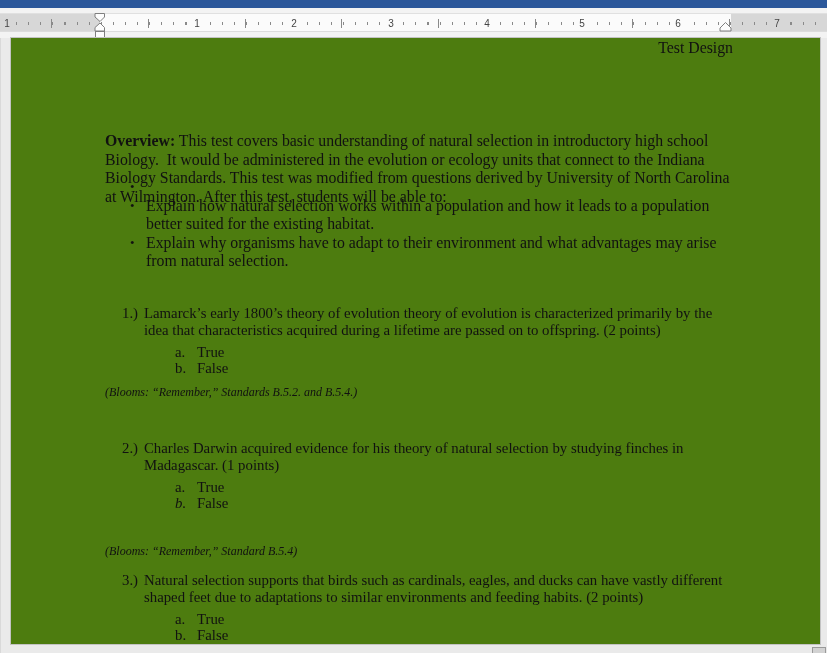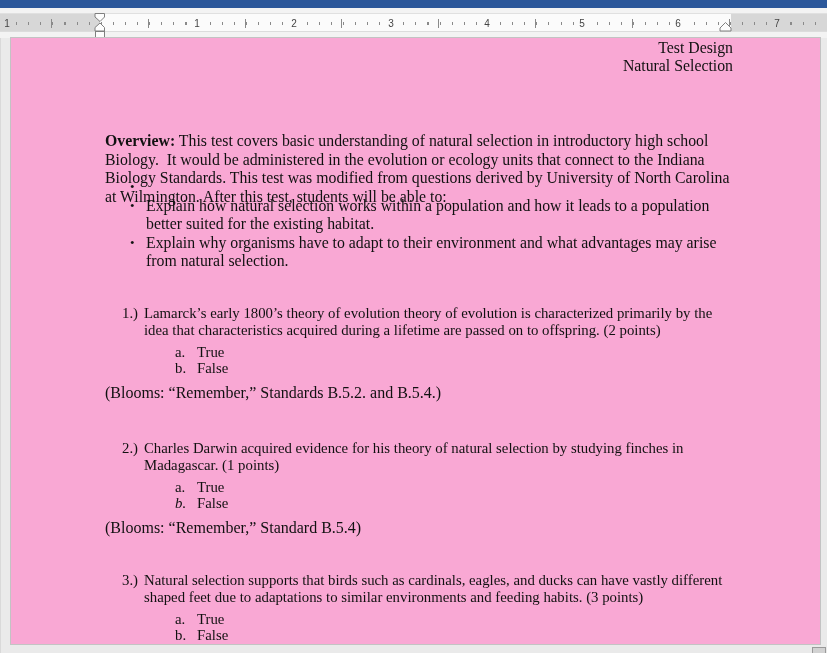--- a/index.html
+++ b/index.html
@@ -27,21 +27,21 @@
   .rn4{left:481px;} .rn5{left:576px;} .rn6{left:672px;} .rn7{left:771px;}
   .indent-left-svg { position:absolute; left:94px; top:5px; }
   .indent-square { position:absolute; left:95px; top:23px; width:10px; height:13px;
                    background:#fdfdfd; border:1px solid #7f7f7f; }
   .indent-right-svg { position:absolute; left:719px; top:14px; }
 
   
   .canvas { position:absolute; left:0; top:38px; width:827px; height:615px; background:#eaeaea;
             border-left:1px solid #d9d9d9; }
   .page { position:absolute; left:9px; top:-1px; width:811px; height:608px;
-          background:#f9a8d4; border:1px solid #c3c3c3; }
+          background:#4d7c0f; border:1px solid #c3c3c3; }
   .content { position:absolute; left:94px; top:1px; width:628px; color:#111; }
 
   .doc-title { position:absolute; left:0; top:0; width:628px; text-align:right;
                font-size:15.8px; line-height:18.3px; }
   .para { position:absolute; left:0; width:628px; font-size:15.8px; line-height:18.6px; }
   .overview { top:52px;margin-top:41px; }
   .prewrap { white-space:pre-wrap; }
   .bold { font-weight:bold; }
   .italic { font-style:italic; }
 
@@ -51,23 +51,23 @@
 
   .question { position:absolute; width:611px; left:17px; font-size:14.8px; line-height:16.6px; }
   .q1 { top:266px; } .q2 { top:401px; } .q3 { top:533px; }
   .qrow { display:flex; }
   .qnum { width:22px; flex:0 0 22px; }
   .qtext { flex:1;font-family:Liberation Serif, serif; }
   .choices { margin-left:53px; margin-top:6px; }
   .choice { display:flex; line-height:16.2px; }
   .cletter { width:22px; flex:0 0 22px; }
 
-  .blooms { position:absolute; left:0; width:628px; 
-            font-size:16px; line-height:17px; }
-  .blooms1 { top:345px; } .blooms2 { top:480px; }
+  .blooms { position:absolute; left:0; width:628px; font-style:italic;
+            font-size:12px; line-height:17px; }
+  .blooms1 { top:345px; } .blooms2 { top:504px; }
 
   
   .scroll-corner { position:absolute; left:812px; top:647px; width:14px; height:6px;
                    background:#d2d2d2; border:1px solid #9a9a9a; border-bottom:none; }
 </style>
 </head>
 <body>
 
 <div class="stage">
 
@@ -95,21 +95,20 @@
       <polygon points="6.5,0.5 12,6 12,9 1,9 1,6" fill="#fdfdfd" stroke="#7f7f7f" stroke-width="1"></polygon>
     </svg>
   </div>
 
   <div class="canvas">
     <div class="page">
       <div class="content">
 
         <div class="doc-title">
           <div>Test Design</div>
-          <div>Natural Selection</div>
         </div>
 
         <p class="para overview"><span class="bold">Overview:</span><span class="prewrap"> This test covers basic understanding of natural selection in introductory high school Biology.  It would be administered in the evolution or ecology units that connect to the Indiana Biology Standards. This test was modified from questions derived by University of North Carolina at Wilmington. After this test, students will be able to:</span></p>
 
         <ul class="objectives">
           <li>
             <span class="bullet">•</span>
           </li>
           <li>
             <span class="bullet">•</span>
@@ -155,21 +154,21 @@
               <span>False</span>
             </div>
           </div>
         </div>
 
         <div class="blooms blooms2">(Blooms: “Remember,” Standard B.5.4)</div>
 
         <div class="question q3">
           <div class="qrow">
             <span class="qnum">3.)</span>
-            <span class="qtext">Natural selection supports that birds such as cardinals, eagles, and ducks can have vastly different shaped feet due to adaptations to similar environments and feeding habits. (3 points)</span>
+            <span class="qtext">Natural selection supports that birds such as cardinals, eagles, and ducks can have vastly different shaped feet due to adaptations to similar environments and feeding habits. (2 points)</span>
           </div>
           <div class="choices">
             <div class="choice">
               <span class="cletter">a.</span>
               <span>True</span>
             </div>
             <div class="choice">
               <span class="cletter">b.</span>
               <span>False</span>
             </div>

